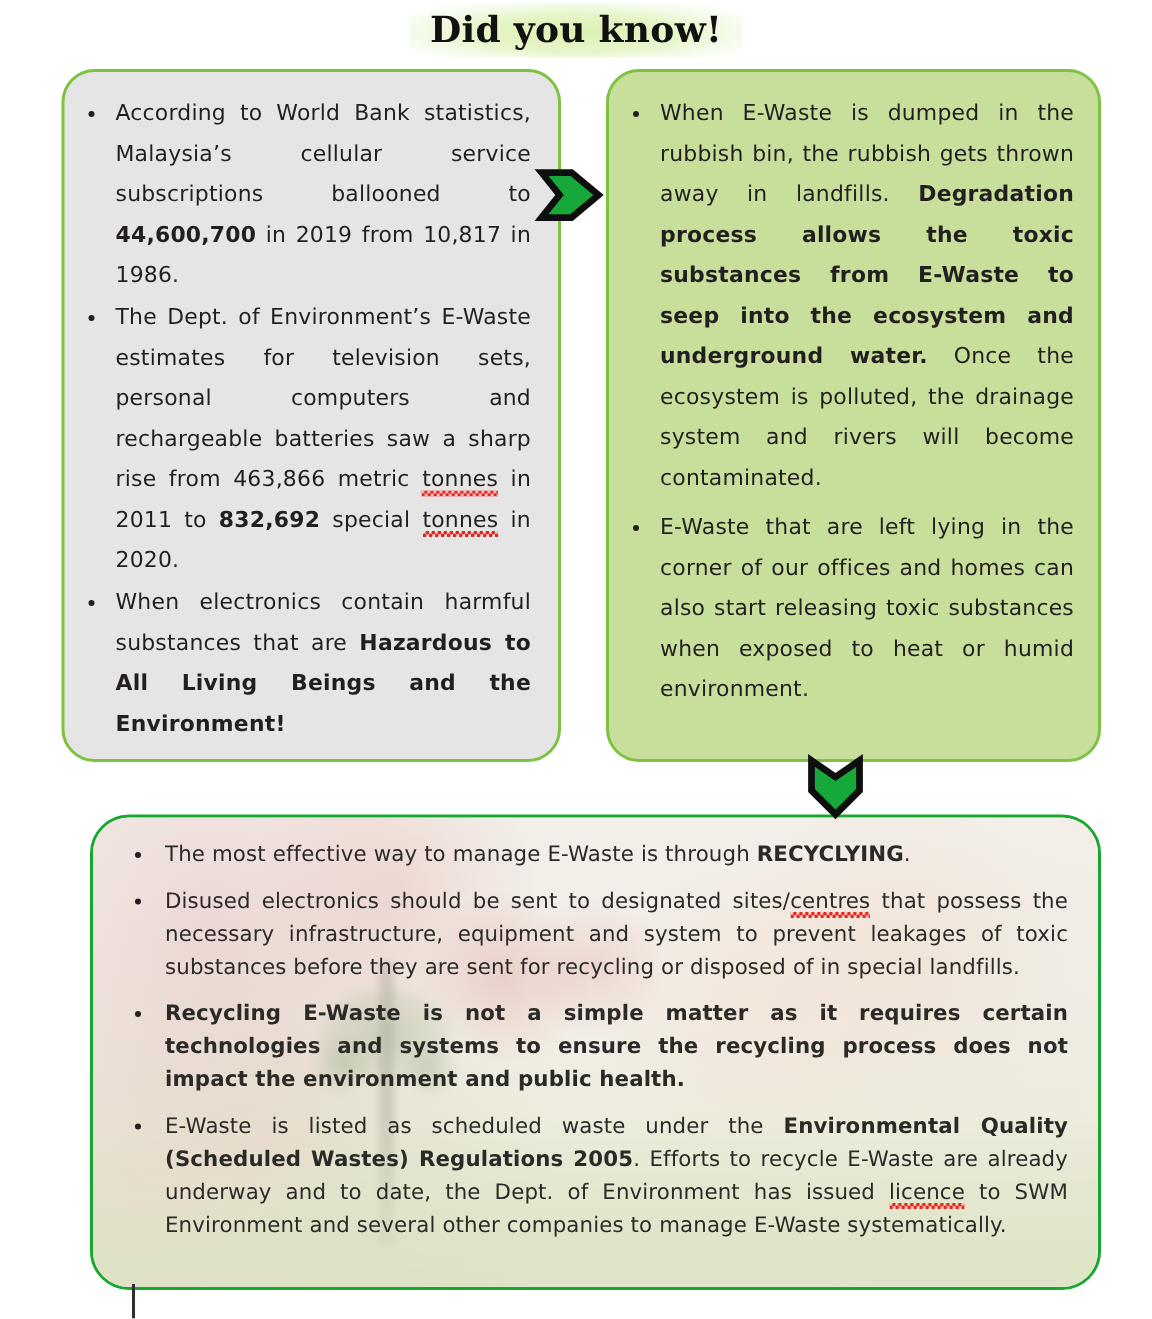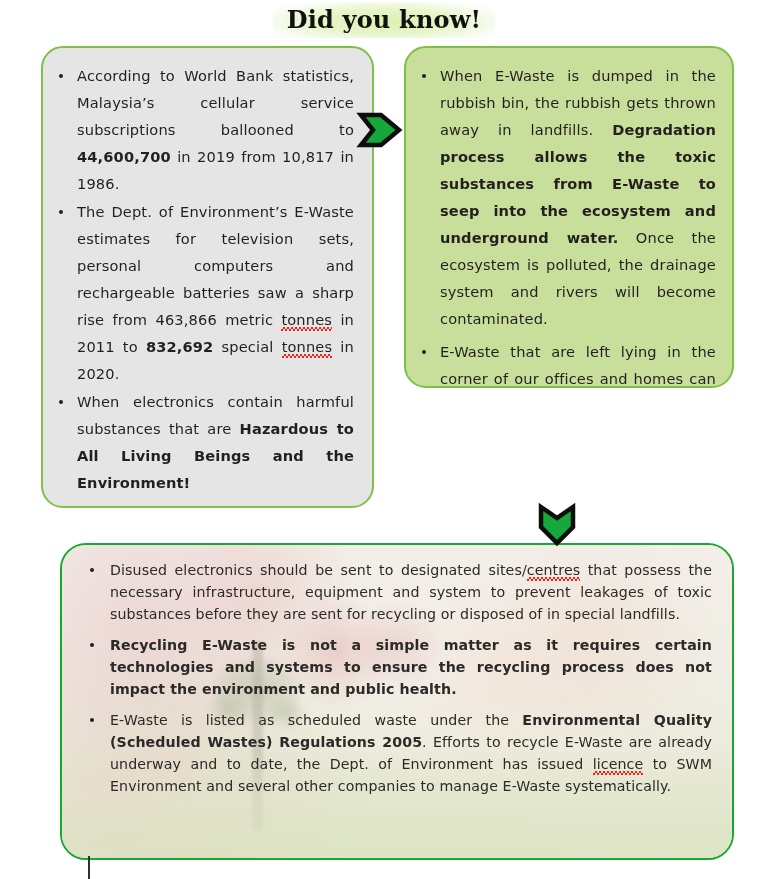--- a/index.html
+++ b/index.html
@@ -42,21 +42,21 @@
     overflow: hidden;
   }
 
   #card-left {
     left: 41px; top: 46px;
     width: 333px; height: 462px;
     background: #e5e5e5;
   }
   #card-right {
     left: 404px; top: 46px;
-    width: 330px; height: 342px;
+    width: 330px; height: 462px;
     background: #c8de9b;
   }
 
   #card-bottom {
     position: absolute;
     left: 60px; top: 543px;
     width: 674px; height: 317px;
     border: 2px solid #17a830;
     border-radius: 26px;
     overflow: hidden;
@@ -252,20 +252,21 @@
   </div>
 
   <div id="card-bottom">
     <div class="photo-bg"></div>
     <div class="photo-tree"></div>
     <div class="photo-hand"></div>
     <div class="photo-grass"></div>
     <div class="photo-wash"></div>
     <div class="content">
       <ul class="bullets">
+          <li><span>The most effective way to manage E-Waste is through </span><span style="font-weight: bold;">RECYCLYING</span><span>.</span></li>
           <li><span>Disused electronics should be sent to designated sites/</span><span class="sp">centres</span><span> that possess the necessary infrastructure, equipment and system to prevent leakages of toxic substances before they are sent for recycling or disposed of in special landfills.</span></li>
           <li><span style="font-weight: bold;">Recycling E-Waste is not a simple matter as it requires certain technologies and systems to ensure the recycling process does not impact the environment and public health.</span></li>
           <li><span>E-Waste is listed as scheduled waste under the </span><span style="font-weight: bold;">Environmental Quality (Scheduled Wastes) Regulations 2005</span><span>. Efforts to recycle E-Waste are already underway and to date, the Dept. of Environment has issued </span><span class="sp">licence</span><span> to SWM Environment and several other companies to manage E-Waste systematically.</span></li>
         </ul>
     </div>
   </div>
 
   <div class="tail-line"></div>
 
 </div>

